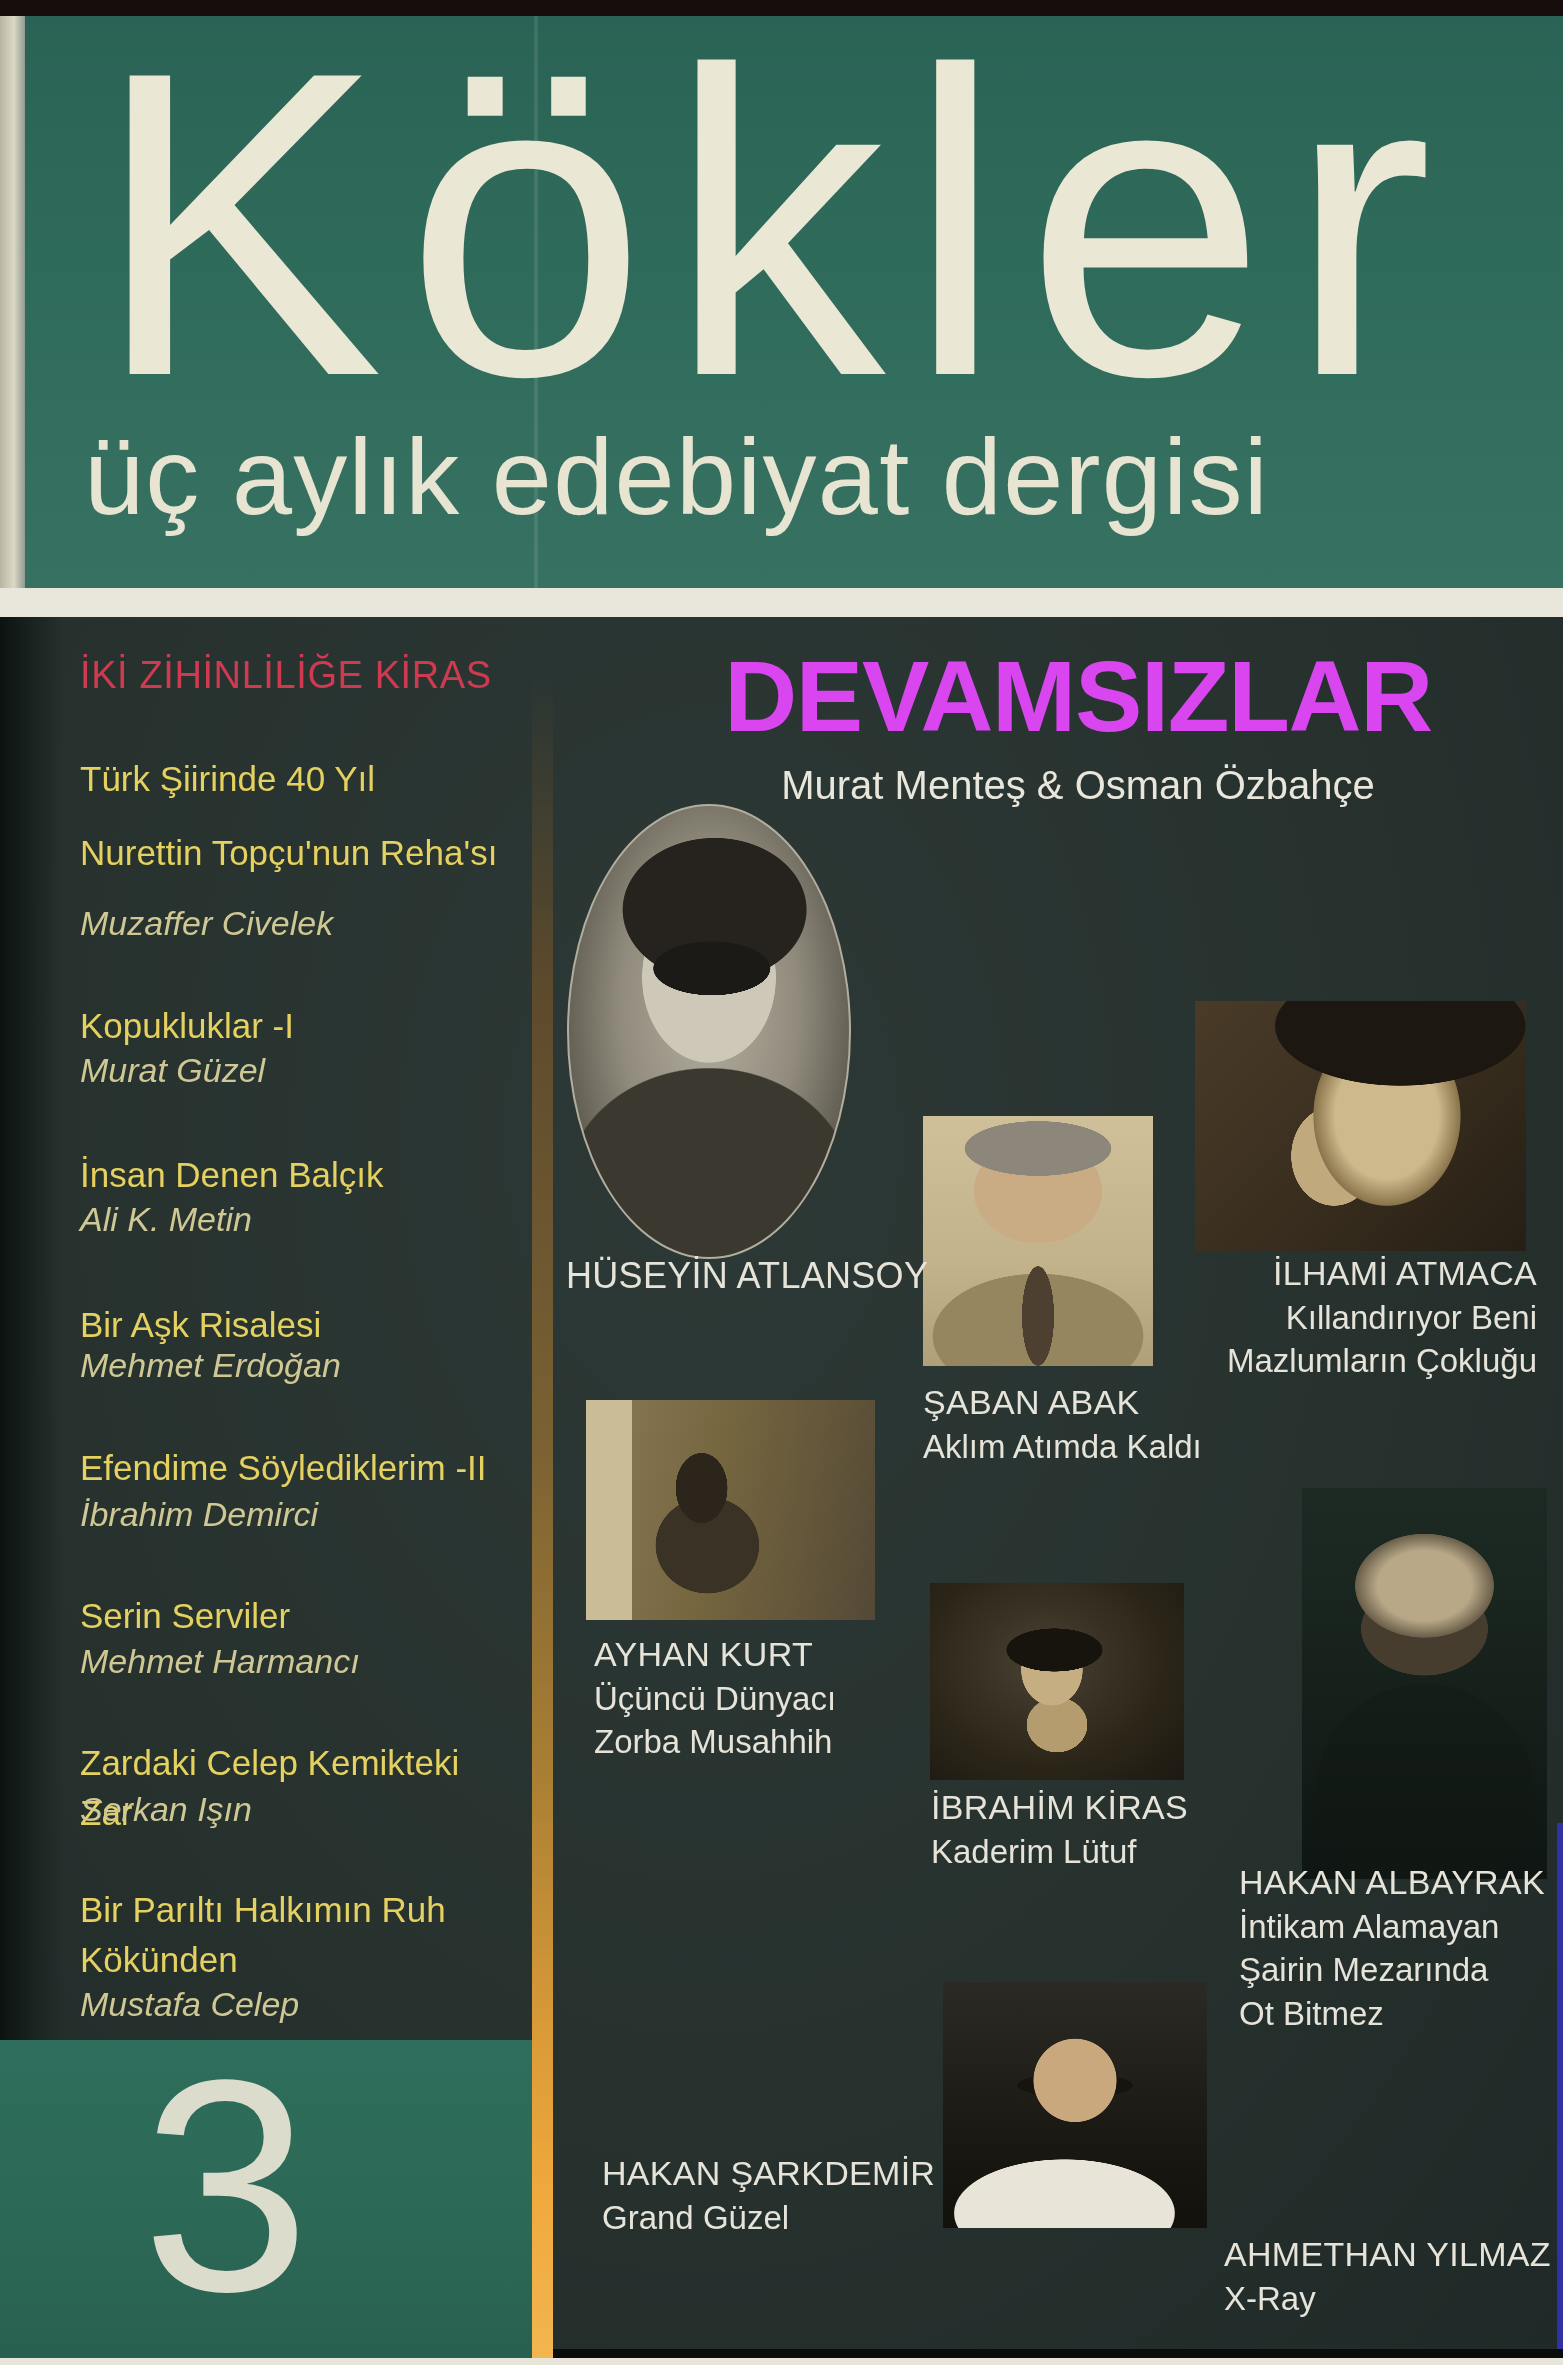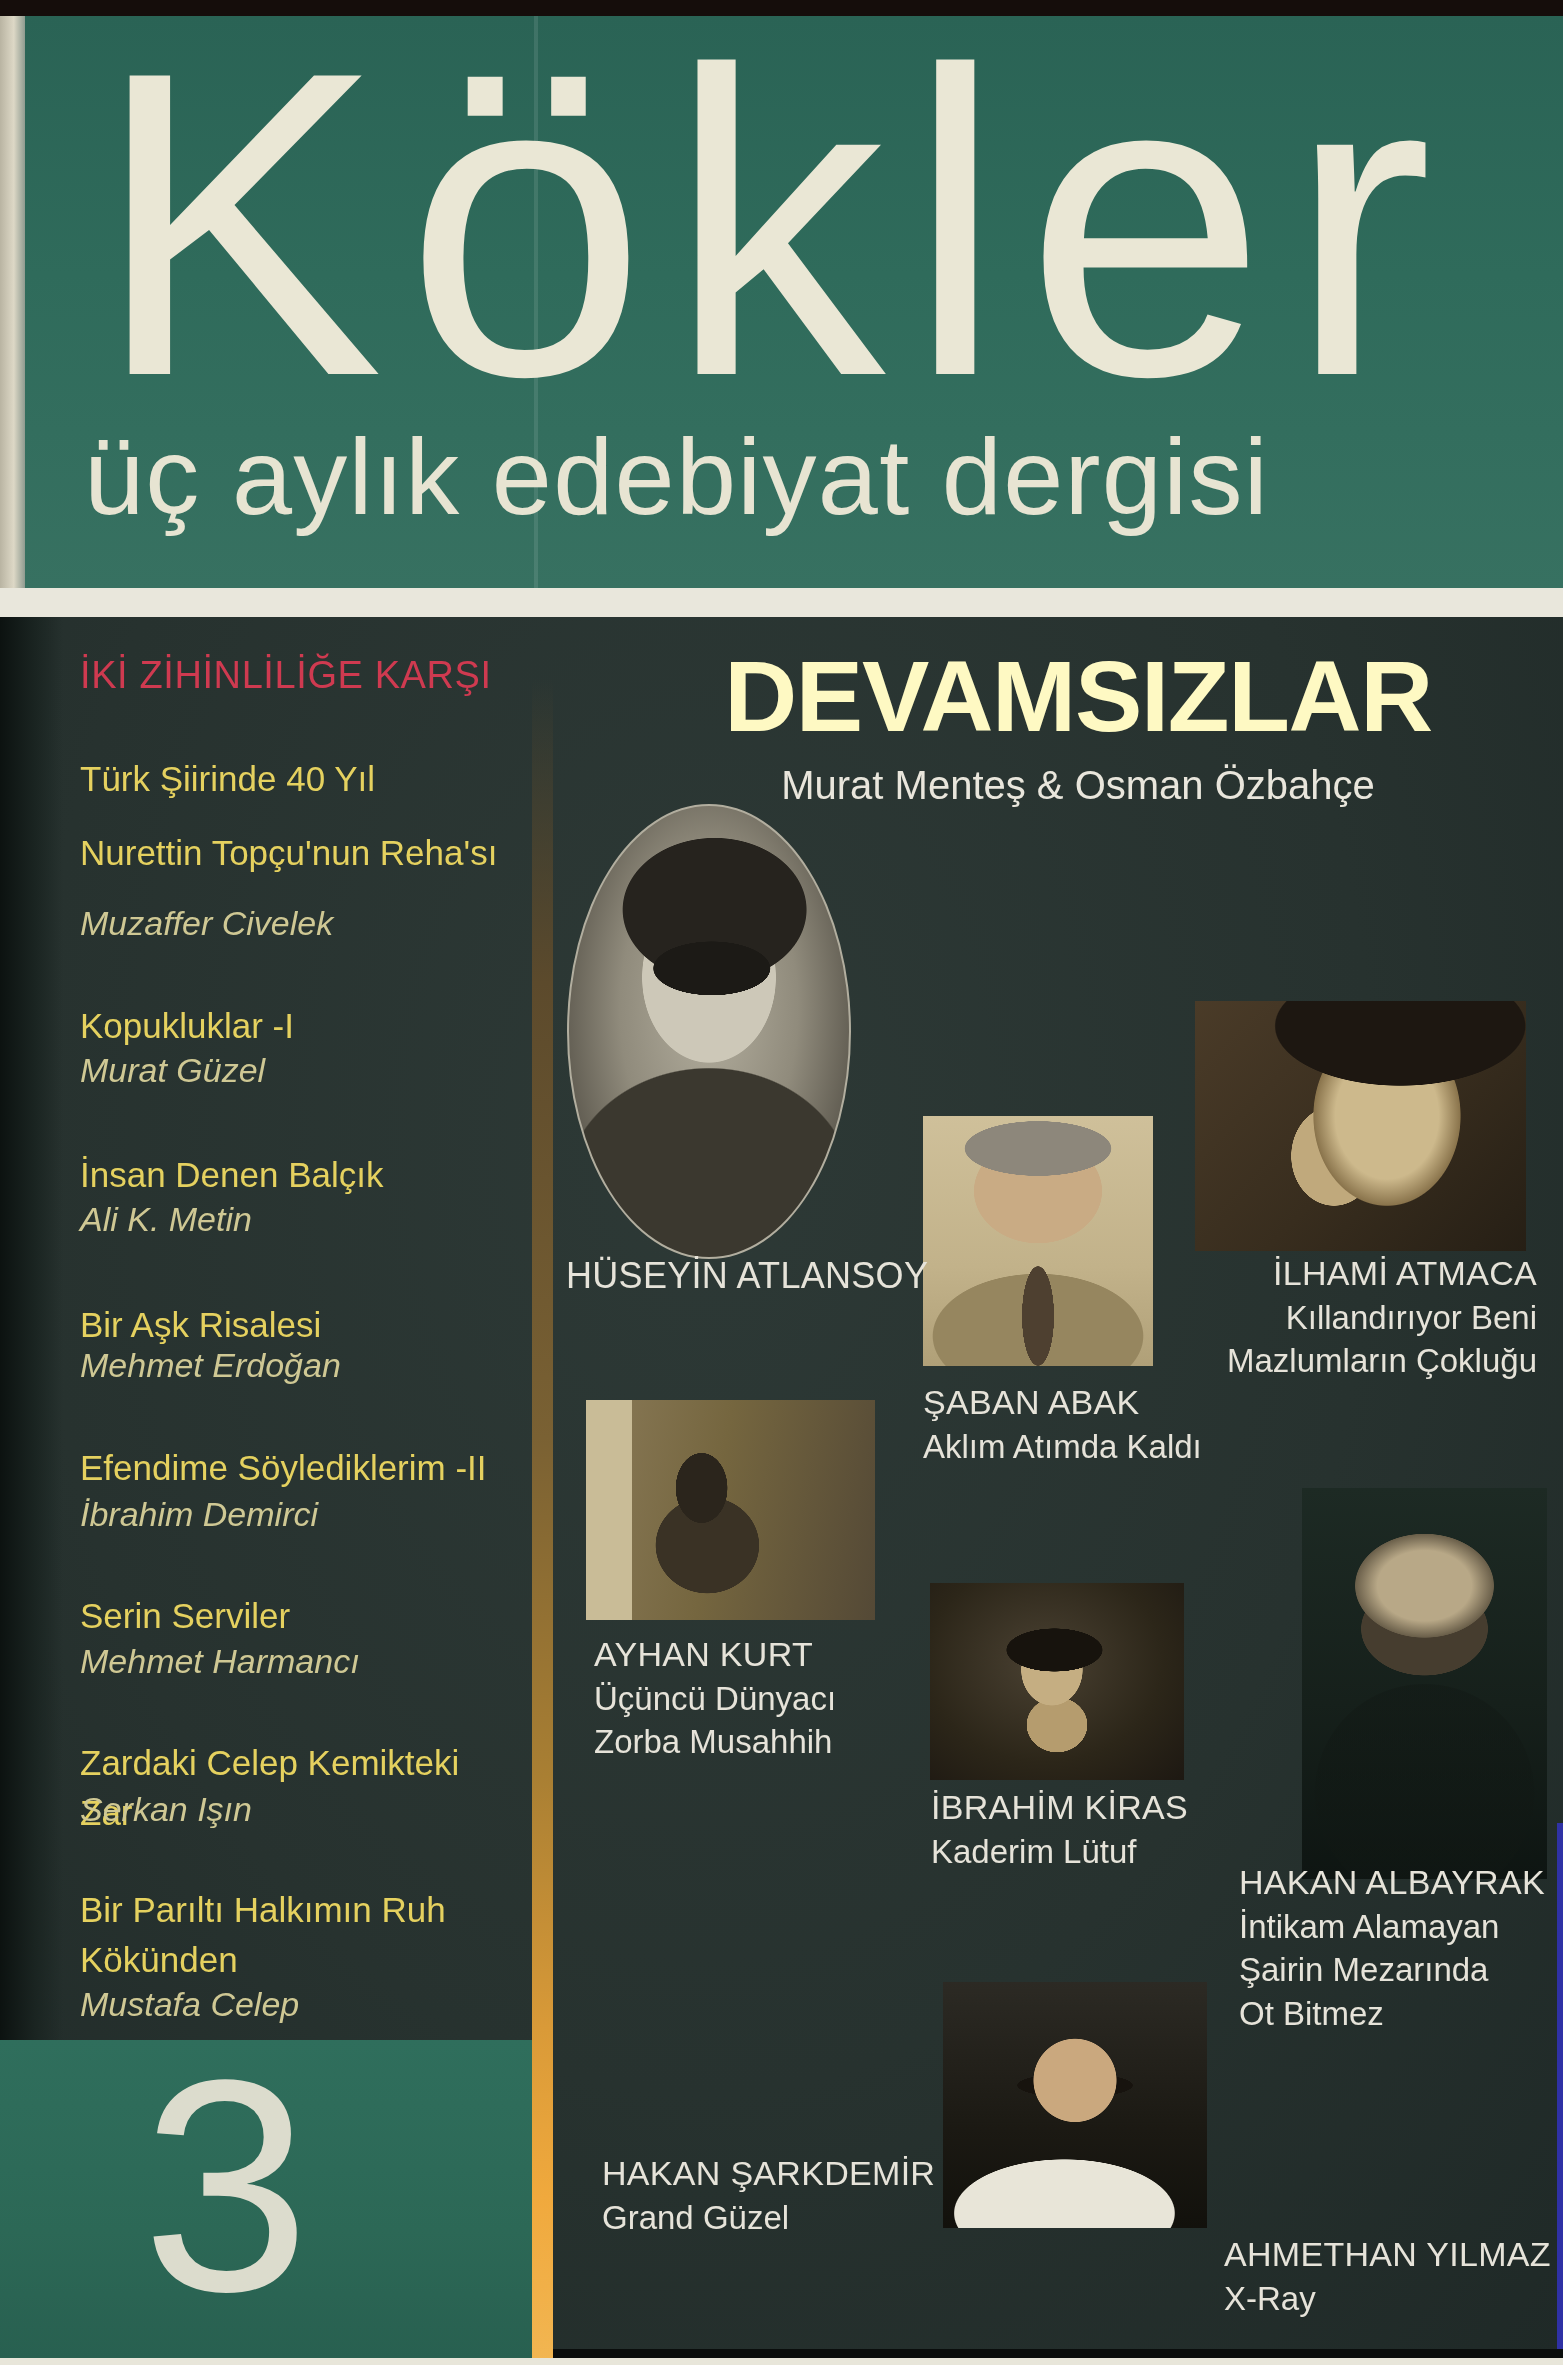--- a/index.html
+++ b/index.html
@@ -34,21 +34,21 @@
 
   
   .slogan{position:absolute;left:80px;top:654px;width:440px;
           font-size:38px;font-weight:500;letter-spacing:0.6px;color:#cf3a50;}
   .item-title{position:absolute;left:80px;width:440px;font-size:35px;line-height:1.43;
           color:#e5d15f;font-weight:500;}
   .item-author{position:absolute;left:80px;width:440px;font-size:34px;color:#cfc894;font-weight:400;font-style:italic;}
 
   
   .feat-title{position:absolute;left:679px;top:646px;width:798px;text-align:center;
-          font-size:101px;font-weight:700;letter-spacing:-1.3px;color:#fef9c3;line-height:1;}
+          font-size:101px;font-weight:700;letter-spacing:-1.3px;color:#d946ef;line-height:1;}
   .feat-byline{position:absolute;left:679px;top:763px;width:798px;text-align:center;
           font-size:40px;color:#e9e6dc;font-weight:400;}
 
   .cap{position:absolute;color:#e6e3d9;}
   .cap .nm{font-size:34px;line-height:1.32;letter-spacing:0.3px;}
   .cap .ln{font-size:33px;line-height:1.32;font-weight:400;}
 
   
   .photo{position:absolute;}
   #ph-atlansoy{left:567px;top:804px;width:280px;height:451px;border-radius:50%;
@@ -122,21 +122,21 @@
     <div class="mag-title">Kökler</div>
     <div class="mag-subtitle">üç aylık edebiyat dergisi</div>
   </div>
   <div class="band"></div>
 
   <div class="mainbg"></div>
   <div class="spine"></div>
   <div class="gold-stripe"></div>
   <div class="blue-edge"></div>
 
-  <div class="slogan">İKİ ZİHİNLİLİĞE KARŞI</div>
+  <div class="slogan">İKİ ZİHİNLİLİĞE KİRAS</div>
 
   <div class="item-title" style="top:754px">Türk Şiirinde 40 Yıl</div>
 
   <div class="item-title" style="top:828px">Nurettin Topçu'nun Reha'sı</div>
   <div class="item-author" style="top:904px">Muzaffer Civelek</div>
 
   <div class="item-title" style="top:1001px">Kopukluklar -I</div>
   <div class="item-author" style="top:1051px">Murat Güzel</div>
 
   <div class="item-title" style="top:1150px">İnsan Denen Balçık</div>

